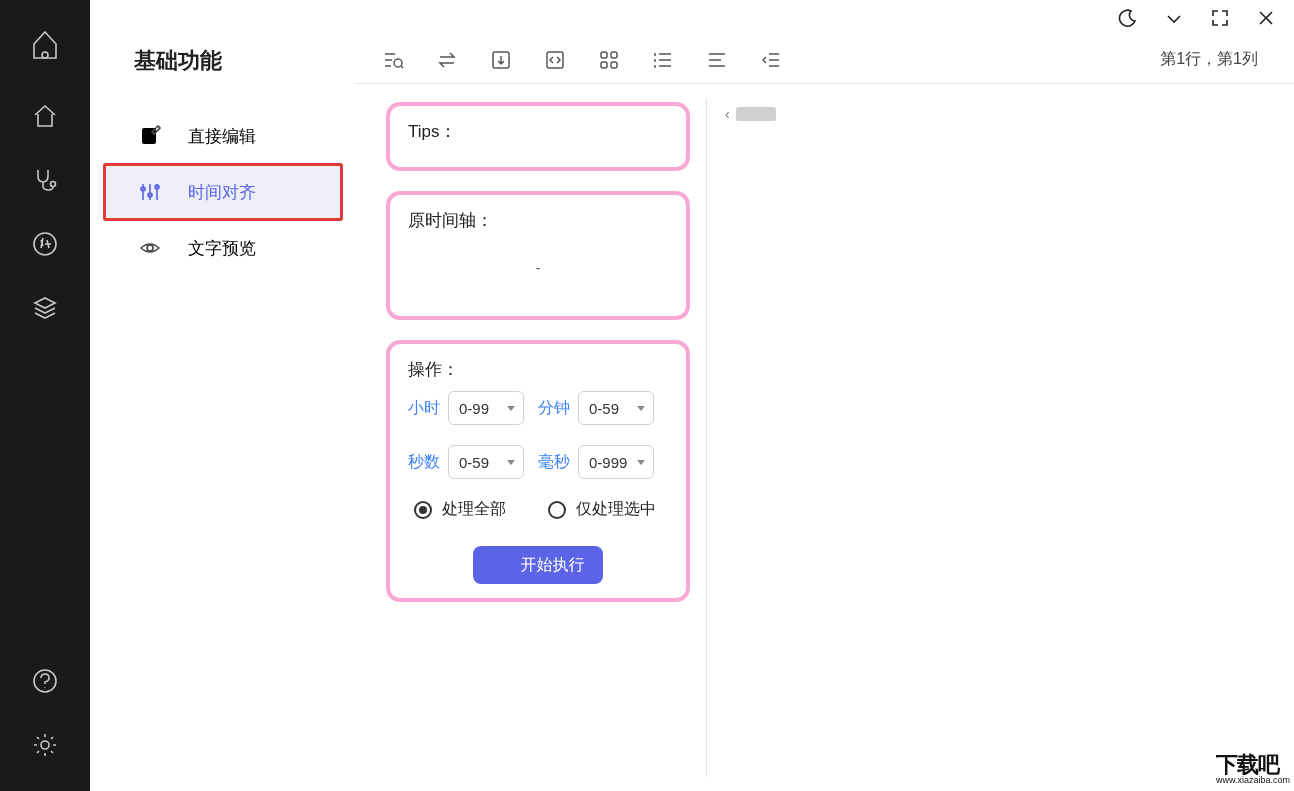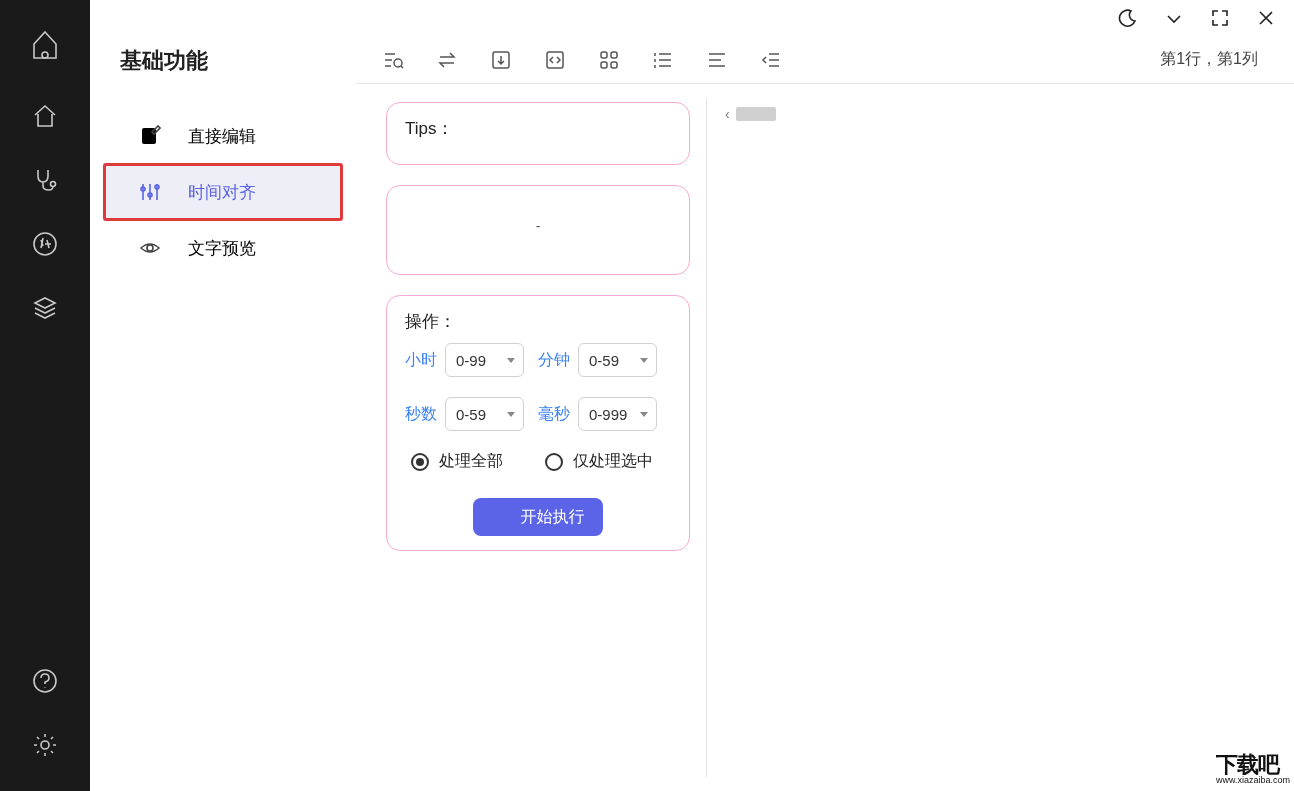--- a/index.html
+++ b/index.html
@@ -4,21 +4,21 @@
 <style>
 * { margin: 0; padding: 0; box-sizing: border-box; font-family: "Microsoft YaHei", "PingFang SC", sans-serif; }
 body { width: 1294px; height: 791px; overflow: hidden; display: flex; background: #fff; }
 .nav-bar { width: 90px; background: #1a1a1a; display: flex; flex-direction: column; align-items: center; padding-top: 28px; }
 .nav-logo { width: 34px; height: 34px; margin-bottom: 36px; }
 .nav-item { width: 36px; height: 36px; display: flex; align-items: center; justify-content: center; margin-bottom: 28px; cursor: pointer; }
 .nav-spacer { flex: 1; }
 .nav-item svg { width: 28px; height: 28px; }
 .nav-bar svg path, .nav-bar svg circle, .nav-bar svg rect, .nav-bar svg line { stroke: #c8c8c8; fill: none; stroke-width: 1.6; }
 .sidebar { width: 266px; padding: 46px 0 0 0; }
-.sidebar-title { font-size: 22px; font-weight: 600; color: #222; padding-left: 30px; margin-bottom: 32px; }
+.sidebar-title { font-size: 22px; font-weight: 600; color: #222; padding-left: 44px; margin-bottom: 32px; }
 .sidebar-item { display: flex; align-items: center; height: 56px; padding-left: 34px; cursor: pointer; border-radius: 12px; margin: 0 14px; }
 .sidebar-item-active { background: #edeef6; color: #5b63e6; }
 .sidebar-item-active.highlighted { outline: 3px solid #e13a3a; outline-offset: -2px; border-radius: 2px; margin: 0 14px; }
 .sidebar-icon { width: 24px; height: 24px; margin-right: 26px; display: flex; align-items: center; justify-content: center; }
 .sidebar-icon svg { width: 22px; height: 22px; }
 .sidebar-item svg path, .sidebar-item svg circle, .sidebar-item svg line { stroke: #444; fill: none; stroke-width: 1.6; }
 .sidebar-item-active svg path, .sidebar-item-active svg circle, .sidebar-item-active svg line { stroke: #5b63e6; }
 .sidebar-label { font-size: 17px; }
 .main { flex: 1; display: flex; flex-direction: column; }
 .titlebar { display: flex; align-items: center; justify-content: flex-end; height: 36px; padding-right: 18px; gap: 26px; }
@@ -26,21 +26,21 @@
 .titlebar-btn svg { width: 20px; height: 20px; stroke: #222; fill: none; stroke-width: 1.6; }
 .toolbar { display: flex; align-items: center; height: 48px; padding: 0 22px; border-bottom: 1px solid #e6e6e6; }
 .tool-btn { width: 30px; height: 30px; margin-right: 24px; cursor: pointer; display: flex; align-items: center; justify-content: center; }
 .tool-btn svg { width: 22px; height: 22px; stroke: #555; fill: none; stroke-width: 1.5; }
 .tool-spacer { flex: 1; }
 .cursor-pos { font-size: 16px; color: #444; margin-right: 14px; }
 .content { flex: 1; display: flex; overflow: hidden; }
 .pane-left { width: 350px; padding: 18px 16px 18px 30px; overflow-y: auto; }
 .pane-right { flex: 1; padding: 18px 14px 0 18px; position: relative; display: flex; flex-direction: column; }
 .divider { width: 1px; background: #e2e2e2; margin: 14px 0; }
-.card { border: 1px solid #f9a8d4; border-radius: 14px; padding: 14px 18px; margin-bottom: 20px; }
+.card { border: 4px solid #f9a8d4; border-radius: 14px; padding: 14px 18px; margin-bottom: 20px; }
 .card-title { font-size: 17px; color: #222; margin-bottom: 10px; }
 .tips-body { font-size: 16px; color: #333; line-height: 1.7; padding: 0 6px; }
 .orig-empty { text-align: center; color: #555; padding: 18px 0 26px; font-size: 14px; }
 .row { display: flex; align-items: center; margin-bottom: 20px; }
 .field-label { font-size: 16px; color: #3b82f6; margin-right: 8px; white-space: nowrap; }
 .select { position: relative; border: 1px solid #d0d0d0; border-radius: 6px; height: 34px; width: 86px; display: flex; align-items: center; padding: 0 24px 0 10px; font-size: 15px; color: #333; margin-right: 14px; cursor: pointer; }
 .select-caret { position: absolute; right: 8px; width: 0; height: 0; border-left: 4px solid transparent; border-right: 4px solid transparent; border-top: 5px solid #888; }
 .direct-input { width: 100%; border: 1px solid #d0d0d0; border-radius: 6px; height: 38px; padding: 0 12px; font-size: 15px; color: #333; text-align: center; margin-bottom: 24px; }
 .direct-input::placeholder { color: #b8b8b8; }
 .radio-row { display: flex; align-items: center; gap: 42px; margin-bottom: 26px; padding-left: 6px; }
@@ -211,20 +211,21 @@
       </div>
     <div class="tool-spacer"></div>
     <div class="cursor-pos">第1行，第1列</div>
   </div>
   <div class="content">
     <div class="pane-left">
       <div class="card">
         <div class="card-title">Tips：</div>
       </div>
       <div class="card">
+        <div class="card-title">原时间轴：</div>
         <div class="orig-empty">-</div>
       </div>
       <div class="card">
         <div class="card-title">操作：</div>
         <div class="row">
           <span class="field-label">小时</span>
           <div class="select">
               <span>0-99</span>
               <span class="select-caret"></span>
             </div>

